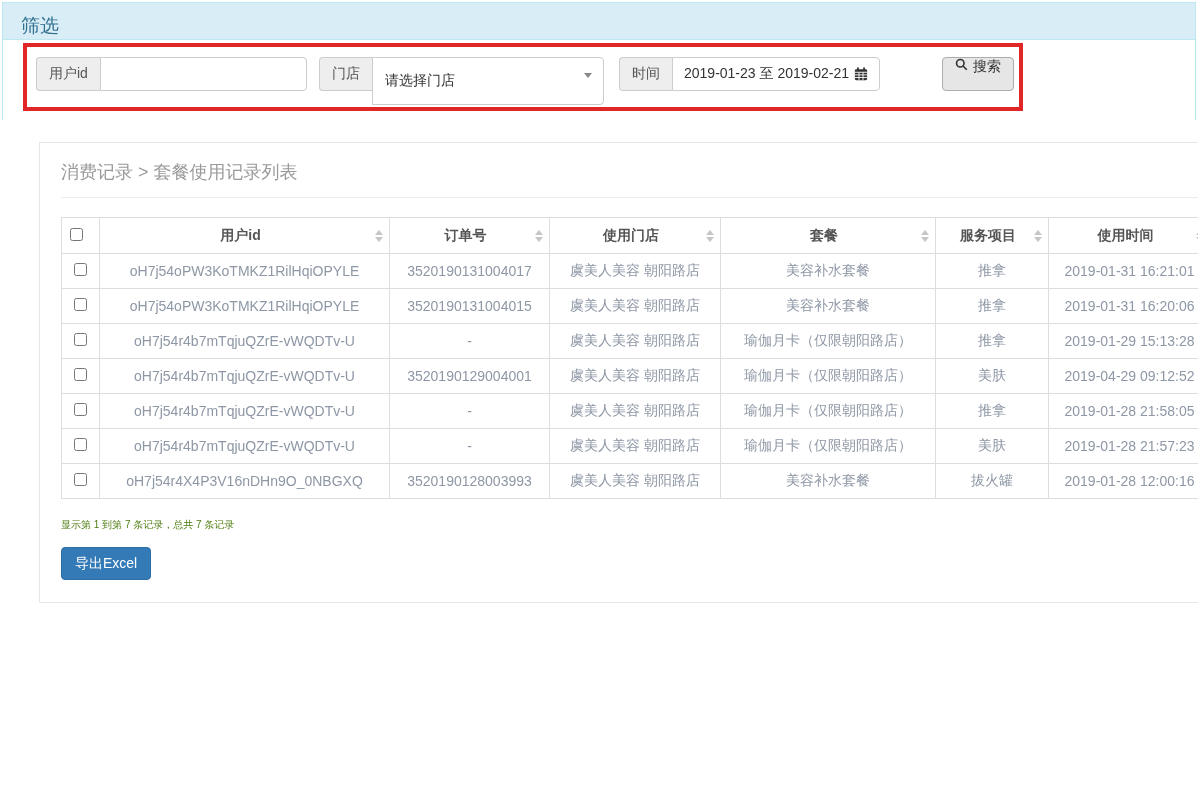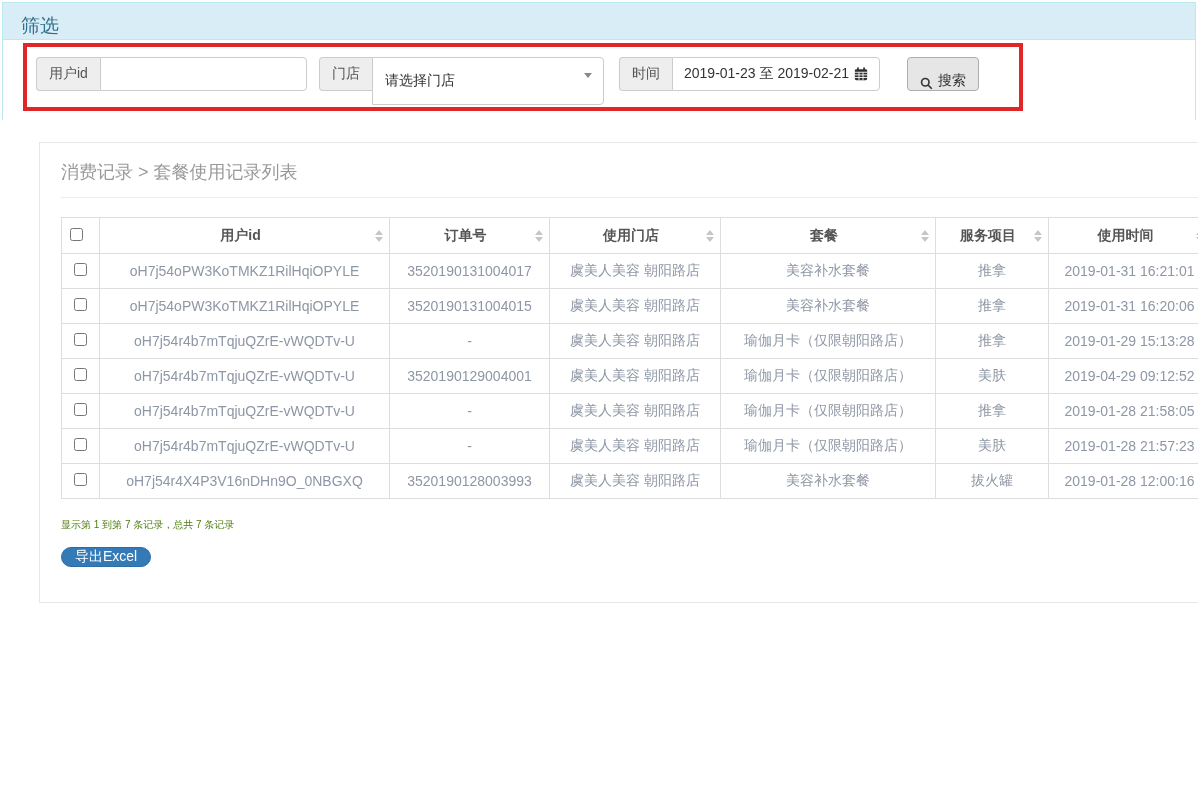--- a/index.html
+++ b/index.html
@@ -26,23 +26,23 @@
     font-family:"Liberation Sans","DejaVu Sans",sans-serif; }
   .select-box { position:relative; width:232px; height:48px; border:1px solid #ccc;
     border-radius:0 4px 4px 0; background:#fff; display:flex; align-items:center;
     padding:0 24px 0 12px; color:#333; cursor:pointer; }
   .caret { position:absolute; right:11px; top:15px; width:0; height:0;
     border-left:4px solid transparent; border-right:4px solid transparent;
     border-top:5px solid #888; }
   .date-box { width:208px; height:34px; border:1px solid #ccc; border-radius:0 4px 4px 0;
     background:#fff; display:flex; align-items:center; justify-content:center; gap:5px;
     color:#333; cursor:pointer; white-space:nowrap; }
-  .search-btn { position:absolute; left:904px; top:17px; height:34px; padding:0 12px;
+  .search-btn { position:absolute; left:939px; top:17px; height:34px; padding:0 12px;
     background:#e6e6e6; border:1px solid #adadad; border-radius:4px; color:#333;
-    font-size:14px; display:flex; align-items:flex-end; gap:5px; cursor:pointer;
+    font-size:14px; display:flex; align-items:flex-start; gap:5px; cursor:pointer;
     font-family:"Liberation Sans","DejaVu Sans",sans-serif; }
 
   .annotation { position:absolute; left:456px; top:127px; font-size:19px;
     color:var(--accent-red,#e02626); font-family:"Liberation Serif","DejaVu Serif",serif;margin-top:14px; }
 
   
   .main-panel { position:absolute; left:3px; top:142px; width:1192px; min-height:461px;
     border:1px solid #e7e7e7; background:#fff; padding-bottom:22px;margin-left:36px; }
   .breadcrumb { margin:17px 21px 0; font-size:18px; color:#999; }
   .divider { margin:13px 21px 0; border-bottom:1px solid #ededed; }
@@ -62,22 +62,22 @@
   th:nth-child(7){ width:auto; }
   .sort { position:absolute; right:6px; top:50%; transform:translateY(-50%);
     display:flex; flex-direction:column; align-items:center; }
   .sort i { display:block; width:0; height:0; border-left:4px solid transparent;
     border-right:4px solid transparent; }
   .sort .up { border-bottom:5px solid #c6c6c6; margin-bottom:2px; }
   .sort .dn { border-top:5px solid #c6c6c6; }
   input[type=checkbox]{ width:13px; height:13px; cursor:pointer; }
 
   .summary { margin:19px 21px 0; color:#4d7c0f; font-size:10px; }
-  .export-btn { margin:15px 0 0 21px; height:20px; padding:0 13px;
-    background:var(--primary-blue,#337ab7); border:1px solid #2e6da4; border-radius:16px;
+  .export-btn { margin:15px 0 0 21px; height:33px; padding:0 13px;
+    background:var(--primary-blue,#337ab7); border:1px solid #2e6da4; border-radius:4px;
     color:#fff; font-size:14px; cursor:pointer;
     font-family:"Liberation Sans","DejaVu Sans",sans-serif; }
 </style>
 </head>
 <body>
 
 <div class="filter-panel">
   <div class="filter-heading">
     <span>筛选</span>
   </div>

